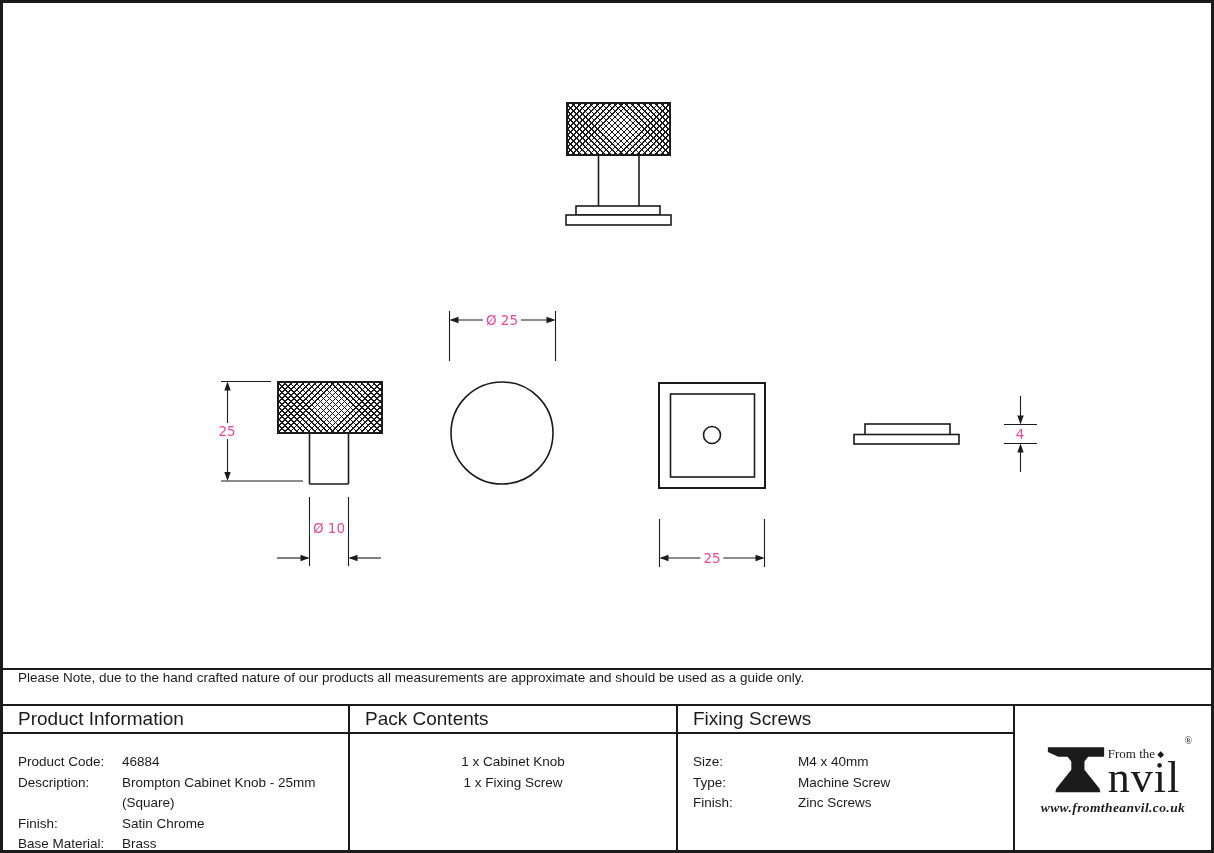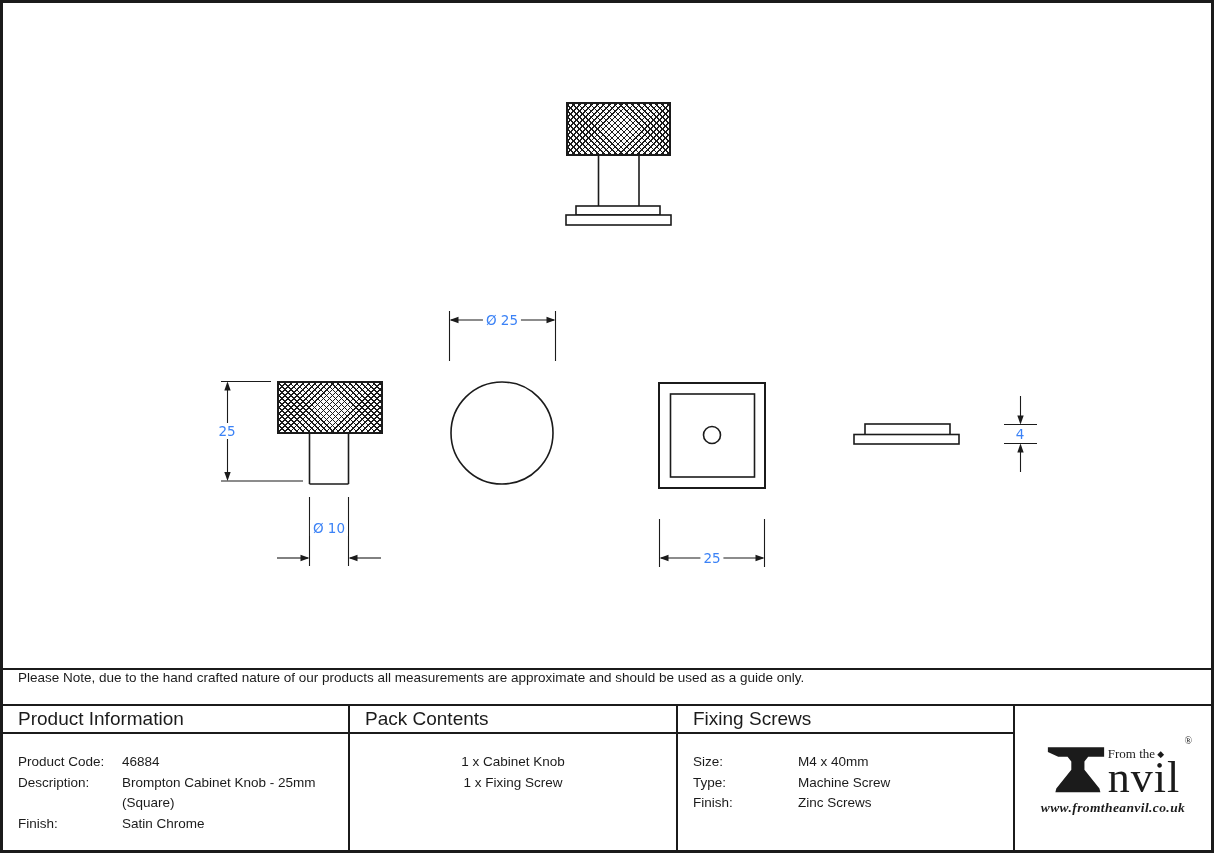--- a/index.html
+++ b/index.html
@@ -17,21 +17,21 @@
     position: absolute; border: 2px solid #1b1b1b; background-color: #fdfdfd;
     background-image:
       repeating-linear-gradient(45deg,  #1b1b1b 0, #1b1b1b 1.1px, transparent 1.1px, transparent 4.2px),
       repeating-linear-gradient(135deg, #1b1b1b 0, #1b1b1b 1.1px, transparent 1.1px, transparent 4.2px);
   }
   .knurl-top  { left: 566px; top: 102px; width: 105px; height: 54px; }
   .knurl-side { left: 277px; top: 381px; width: 106px; height: 53px; }
   .dim-label {
     position: absolute; transform: translate(-50%, -50%);
     background: #fff; padding: 0 3px; white-space: nowrap;
-    font-family: "DejaVu Sans", sans-serif; font-size: 13.5px; color: #3b82f6;
+    font-family: "DejaVu Sans", sans-serif; font-size: 13.5px; color: #ec4899;
   }
   
   .note-bar {
     height: 36px; flex: none; border-bottom: 2px solid #1b1b1b;
     display: flex; padding: 0 15px; font-size: 13.5px;
   }
   
   .info-table { flex: 1; display: flex; min-height: 0; }
   .col { border-right: 2px solid #1b1b1b; display: flex; flex-direction: column; }
   .col-product { width: 347px; }
@@ -162,20 +162,24 @@
           <span class="lbl">Product Code:</span>
           <span class="val">46884</span>
         </div>
         <div class="kv">
           <span class="lbl">Description:</span>
           <span class="val">Brompton Cabinet Knob - 25mm (Square)</span>
         </div>
         <div class="kv">
           <span class="lbl">Finish:</span>
           <span class="val">Satin Chrome</span>
+        </div>
+        <div class="kv">
+          <span class="lbl">Base Material:</span>
+          <span class="val">Brass</span>
         </div>
       </div>
     </div>
 
     <div class="col col-pack">
       <div class="col-header">
         <span>Pack Contents</span>
       </div>
       <div class="col-body">
         <div>1 x Cabinet Knob</div>

